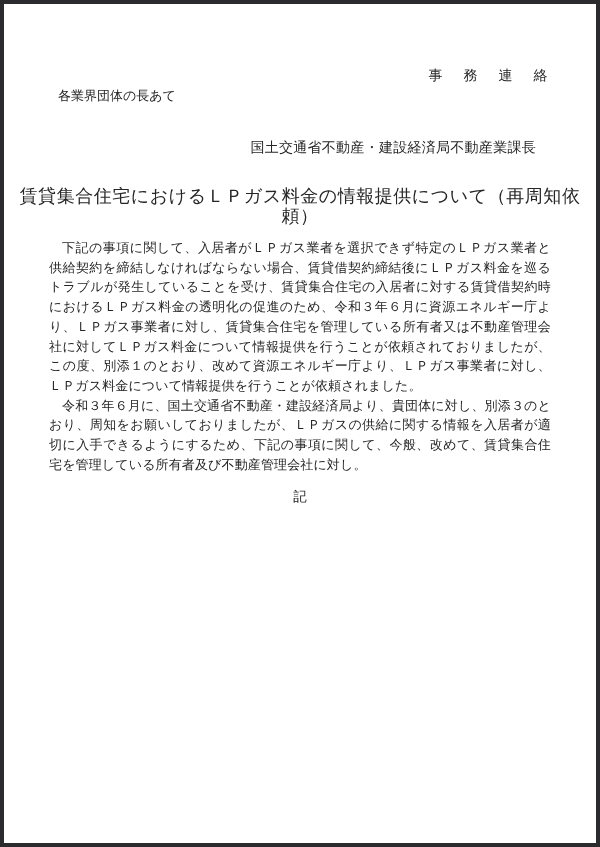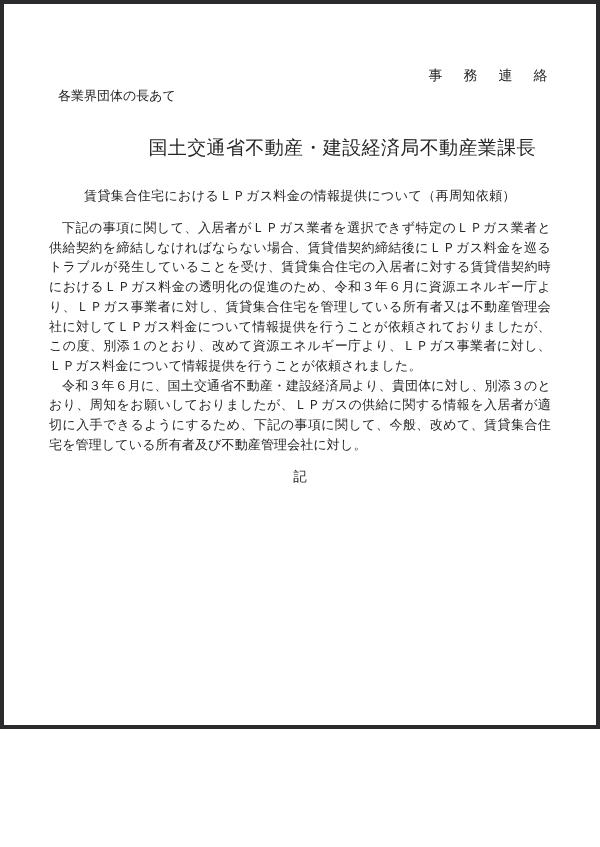--- a/index.html
+++ b/index.html
@@ -3,21 +3,21 @@
 <meta charset="utf-8">
 <style>
   html, body {
     margin: 0;
     padding: 0;
     background: #ffffff;
   }
   .page {
     position: relative;
     width: 600px;
-    height: 729px;
+    height: 847px;
     box-sizing: border-box;
     border: 4px solid #2b2b2e;
     background: #ffffff;
     color: #262626;
     font-family: "Liberation Serif", "DejaVu Serif", serif;
     overflow: hidden;
   }
   .doc-header {
     margin-top: 62px;
     padding-right: 45px;
@@ -35,28 +35,28 @@
   }
   .addressee {
     padding-left: 54px;
     font-size: 13px;
     line-height: 20px;
   }
   .sender {
     margin-top: 32px;
     padding-right: 60px;
     text-align: right;
-    font-size: 19px;
+    font-size: 14px;
     line-height: 20px;
     letter-spacing: 0.02em;
   }
   .doc-title {
     margin-top: 28px;
     text-align: center;
-    font-size: 13px;
+    font-size: 18px;
     line-height: 20px;
     letter-spacing: 0.03em;
   }
   .doc-body {
     margin: 0;
   }
   .doc-body p {
     margin: 0 45px;
     font-size: 13px;
     line-height: 19.7px;

